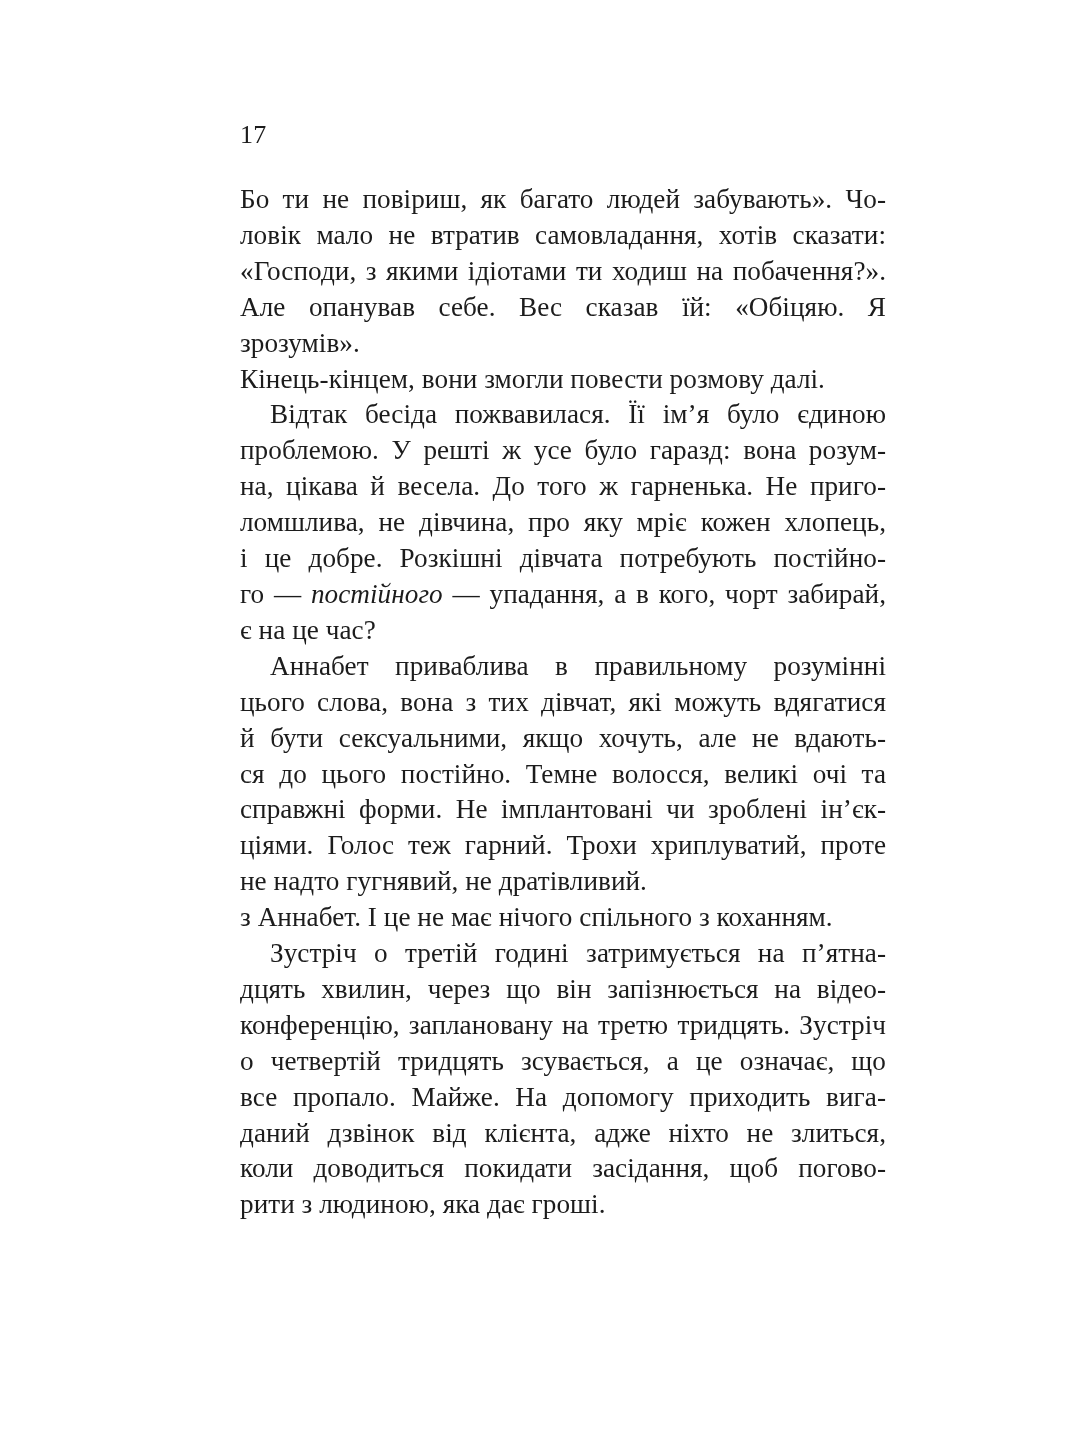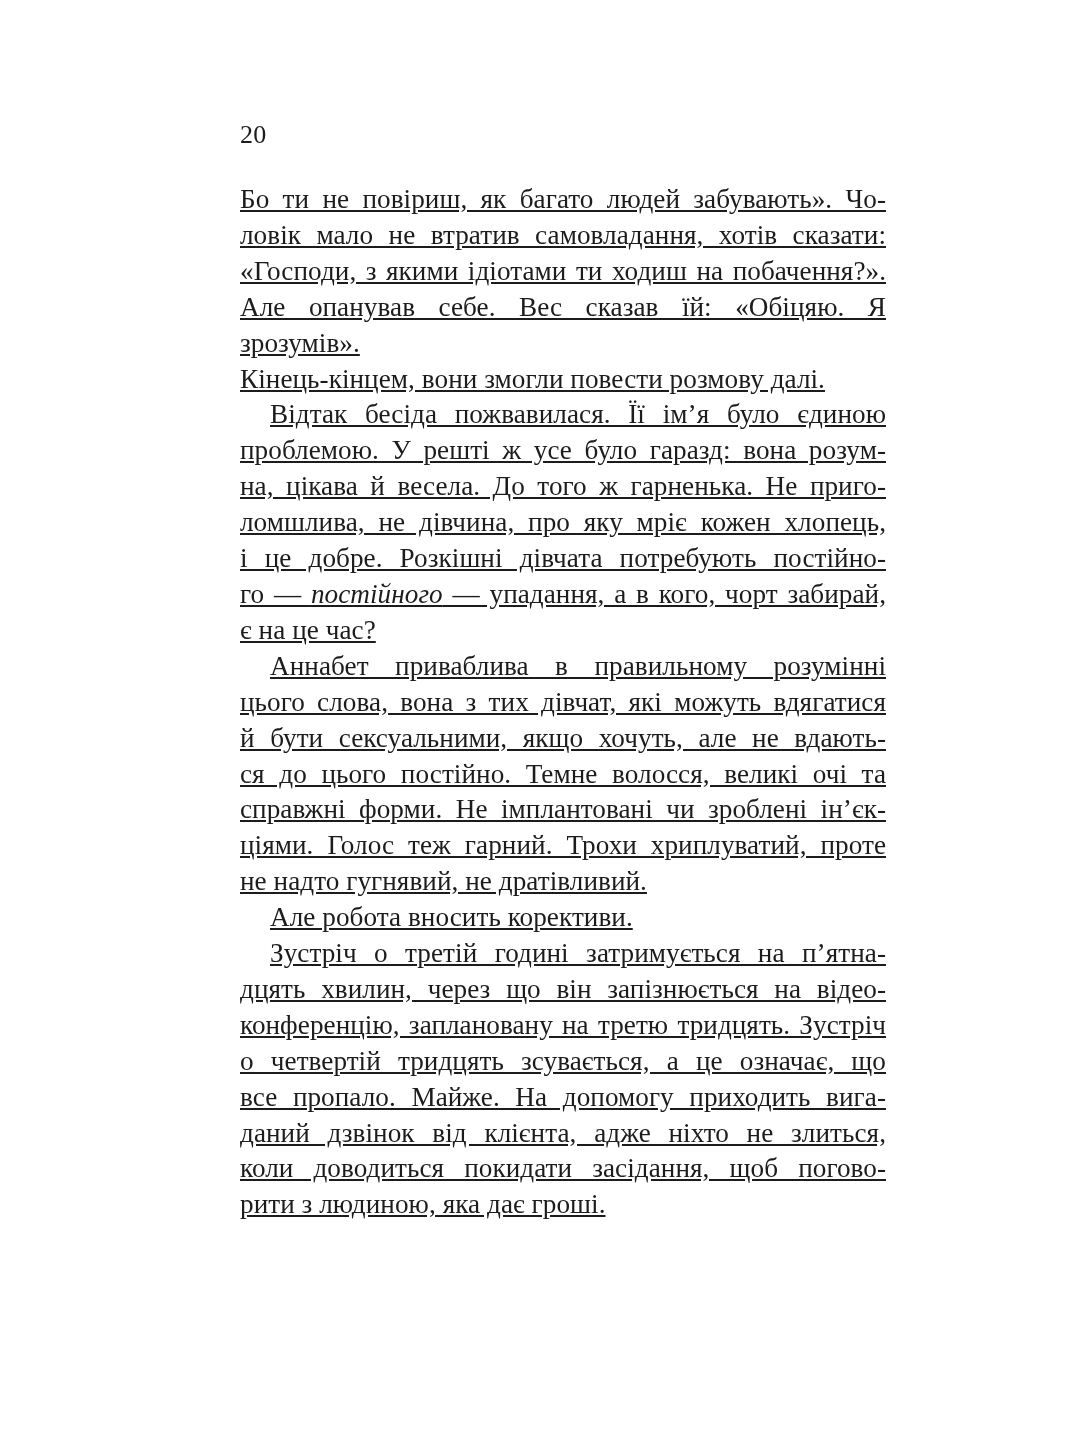--- a/index.html
+++ b/index.html
@@ -41,21 +41,20 @@
     line-height: 35.9px;
     color: #1c1c1c;
     text-align: left;
     white-space: pre-wrap;
     word-spacing: 0px;
     letter-spacing: 0.05px;
   }
   p.para .ln {
     display: block;
     white-space: pre;
-    text-decoration: underline;
   }
   
   p.para .ln.j {
     display: block;
     text-align: justify;
     text-align-last: justify;
     white-space: normal;
   }
   .ital {
     font-style: italic;
@@ -63,24 +62,23 @@
   .indent {
     display: inline-block;
     width: 30px;
   }
 </style>
 </head>
 <body>
 
 <div class="page">
 
-  <div class="folio">20</div>
+  <div class="folio">17</div>
 
   <div class="textblock">
     <p class="para"><span class="ln j">Бо ти не повіриш, як багато людей забувають». Чо-</span><span class="ln j">ловік мало не втратив самовладання, хотів сказати:</span><span class="ln j">«Господи, з якими ідіотами ти ходиш на побачення?».</span><span class="ln j">Але опанував себе. Вес сказав їй: «Обіцяю. Я зрозумів».</span><span class="ln">Кінець-кінцем, вони змогли повести розмову далі.</span></p>
     <p class="para"><span class="ln j"><span class="indent"></span>Відтак бесіда пожвавилася. Її ім’я було єдиною</span><span class="ln j">проблемою. У решті ж усе було гаразд: вона розум-</span><span class="ln j">на, цікава й весела. До того ж гарненька. Не приго-</span><span class="ln j">ломшлива, не дівчина, про яку мріє кожен хлопець,</span><span class="ln j">і це добре. Розкішні дівчата потребують постійно-</span><span class="ln j">го — <span class="ital">постійного</span> — упадання, а в кого, чорт забирай,</span><span class="ln">є на це час?</span></p>
     <p class="para"><span class="ln j"><span class="indent"></span>Аннабет приваблива в правильному розумінні</span><span class="ln j">цього слова, вона з тих дівчат, які можуть вдягатися</span><span class="ln j">й бути сексуальними, якщо хочуть, але не вдають-</span><span class="ln j">ся до цього постійно. Темне волосся, великі очі та</span><span class="ln j">справжні форми. Не імплантовані чи зроблені ін’єк-</span><span class="ln j">ціями. Голос теж гарний. Трохи хриплуватий, проте</span><span class="ln">не надто гугнявий, не дратівливий.</span></p>
-    <p class="para"></p>
-    <p class="para"><span class="ln"><span class="indent"></span>Але робота вносить корективи.</span></p>
+    <p class="para"><span class="ln">з Аннабет. І це не має нічого спільного з коханням.</span></p>
     <p class="para"><span class="ln j"><span class="indent"></span>Зустріч о третій годині затримується на п’ятна-</span><span class="ln j">дцять хвилин, через що він запізнюється на відео-</span><span class="ln j">конференцію, заплановану на третю тридцять. Зустріч</span><span class="ln j">о четвертій тридцять зсувається, а це означає, що</span><span class="ln j">все пропало. Майже. На допомогу приходить вига-</span><span class="ln j">даний дзвінок від клієнта, адже ніхто не злиться,</span><span class="ln j">коли доводиться покидати засідання, щоб погово-</span><span class="ln">рити з людиною, яка дає гроші.</span></p>
   </div>
 
 </div>
 
 </body></html>

